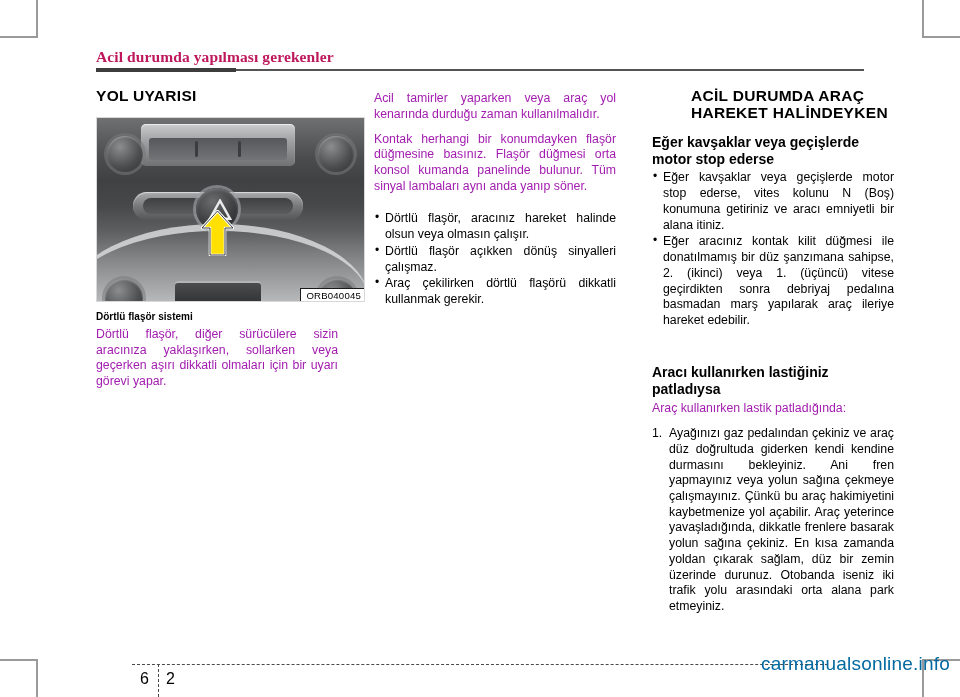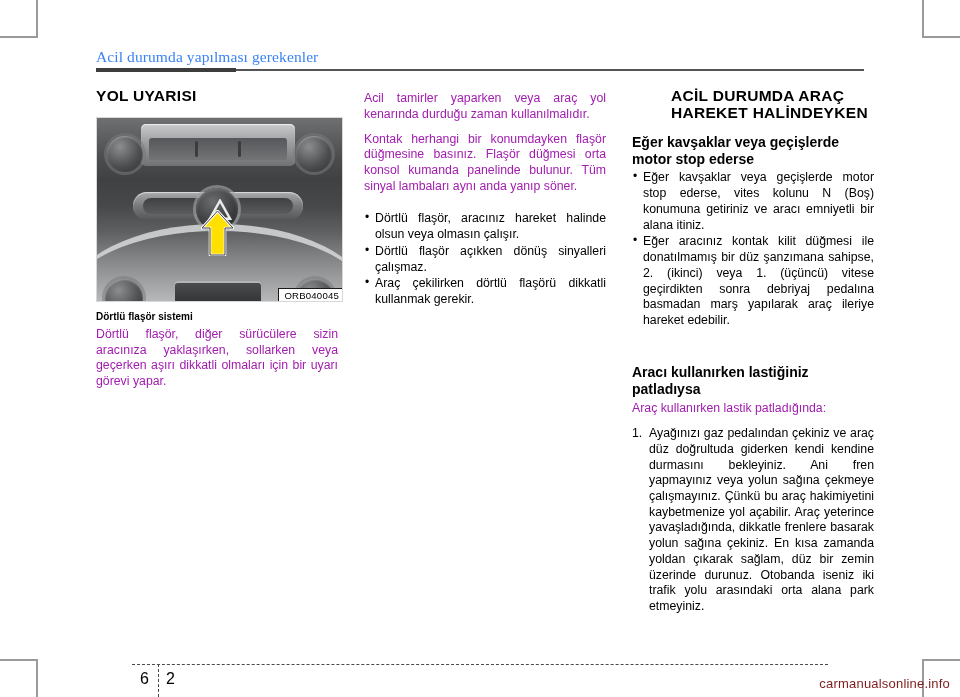--- a/index.html
+++ b/index.html
@@ -38,24 +38,25 @@
     left: 96px;
     top: 48px;
     width: 768px;
     height: 600px;
   }
 
   
   .running-head {
     font-family: "Liberation Serif", serif;
     font-size: 15.5px;
-    color: #3b82f6;
+    color: #be185d;
     letter-spacing: .1px;
     line-height: 1.1;
     padding-bottom: 3px;
+    font-weight: bold;
   }
   .head-rule {
     position: relative;
     height: 4px;
     margin-bottom: 15px;
   }
   .head-rule .thick {
     position: absolute;
     left: 0; top: 0;
     width: 140px;
@@ -66,21 +67,21 @@
     position: absolute;
     left: 140px; top: 1px;
     right: 0;
     height: 2px;
     background: #545454;
   }
 
   
   .columns {
     display: flex;
-    gap: 26px;
+    gap: 36px;
     align-items: flex-start;
   }
   .col { width: 242px; flex: 0 0 242px; }
 
   
   .sec-title {
     font-size: 15.5px;
     font-weight: bold;
     color: #000;
     letter-spacing: .3px;
@@ -151,21 +152,21 @@
     left: 0;
     top: 0;
   }
 
   .gap-sm { height: 8px; }
   .gap-lg { height: 26px; }
 
   
   .figure {
     position: relative;
-    width: 247px;
+    width: 269px;
     height: 185px;
     margin: 0 0 9px 0;
     border: 1px solid #d8d8d8;
     box-sizing: border-box;
     overflow: hidden;
     background: #8d8d8d;
   }
   .fig-photo {
     position: absolute;
     inset: 0;
@@ -309,23 +310,23 @@
     font-size: 16px;
     color: #000;
     font-family: "Liberation Sans", sans-serif;
   }
   .folio-chapter { left: 44px; }
   .folio-page    { left: 70px; }
 
   .watermark {
     position: absolute;
     right: 10px;
-    bottom: 6px;
-    font-size: 13px;
-    color: #7f1d1d;
+    bottom: 22px;
+    font-size: 19px;
+    color: #0369a1;
     letter-spacing: .2px;
     font-family: "Liberation Sans", sans-serif;
   }
 </style>
 </head>
 <body>
 
 <div class="crop v crop-tl-v"></div>
 <div class="crop h crop-tl-h"></div>
 <div class="crop v crop-tr-v"></div>

